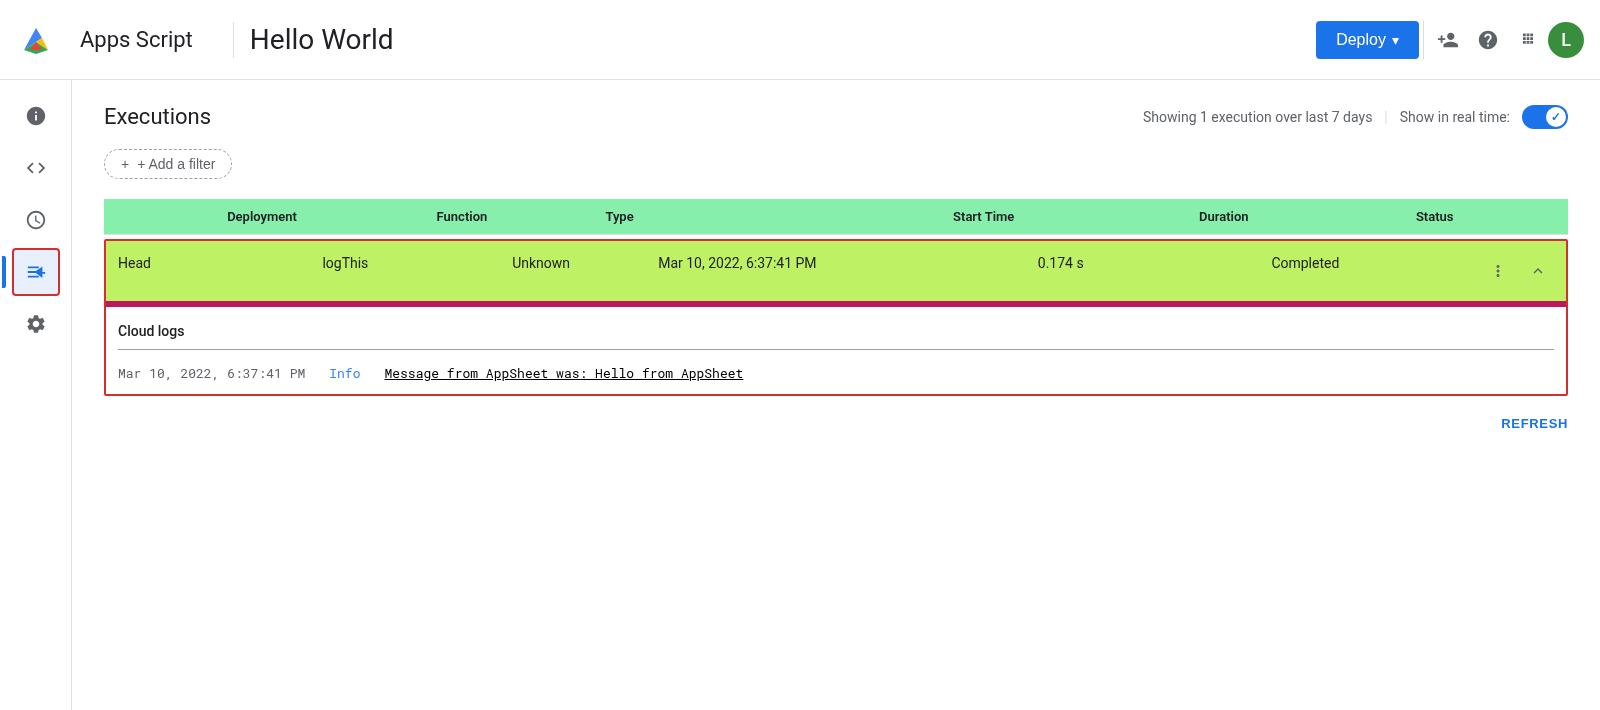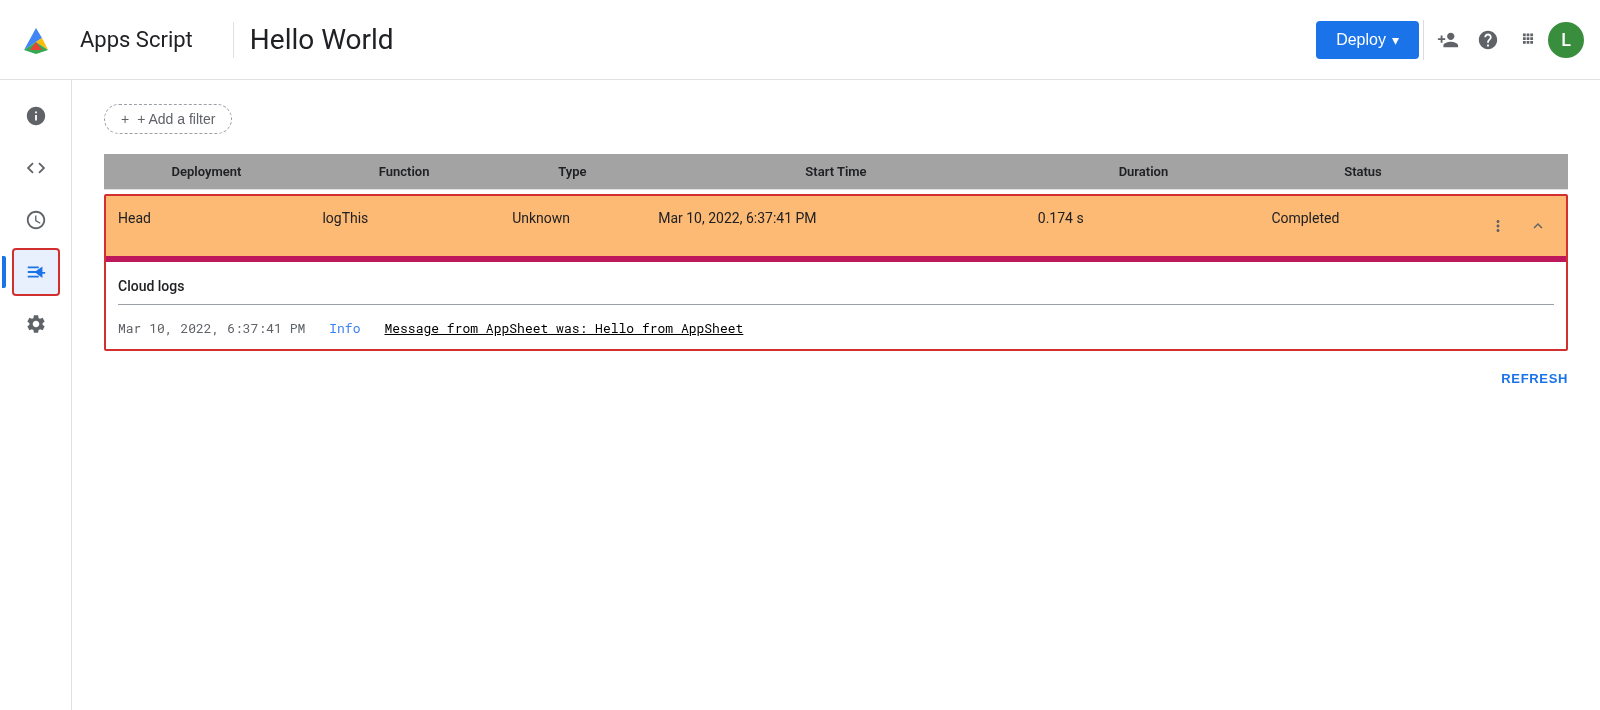--- a/index.html
+++ b/index.html
@@ -217,36 +217,36 @@
       background: none;
       cursor: pointer;
     }
 
     
     .executions-table {
       width: 100%;
       border-collapse: collapse;
     }
     .executions-table th {
-      text-align: center;
+      text-align: right;
       font-size: 13px;
       font-weight: 600;
       color: #202124;
       padding: 10px 12px;
       border-bottom: 1px solid #e0e0e0;
-      background: #a3a3a3;
+      background: #86efac;
     }
     .executions-table td {
       padding: 14px 12px;
       font-size: 14px;
       color: #202124;
       vertical-align: top;
     }
     .row-expanded {
-      background: #fdba74;
+      background: #bef264;
     }
 
     
     .execution-section {
       border: 2px solid #d32f2f;
       border-radius: 2px;
       margin-top: 4px;
       overflow: hidden;
     }
 
@@ -404,20 +404,33 @@
 
     <div class="sidebar-item" title="Settings">
       <svg width="22" height="22" viewBox="0 0 24 24" fill="#5f6368">
         <path d="M19.14,12.94c0.04-0.3,0.06-0.61,0.06-0.94c0-0.32-0.02-0.64-0.07-0.94l2.03-1.58c0.18-0.14,0.23-0.41,0.12-0.61 l-1.92-3.32c-0.12-0.22-0.37-0.29-0.59-0.22l-2.39,0.96c-0.5-0.38-1.03-0.7-1.62-0.94L14.4,2.81c-0.04-0.24-0.24-0.41-0.48-0.41 h-3.84c-0.24,0-0.43,0.17-0.47,0.41L9.25,5.35C8.66,5.59,8.12,5.92,7.63,6.29L5.24,5.33c-0.22-0.08-0.47,0-0.59,0.22L2.74,8.87 C2.62,9.08,2.66,9.34,2.86,9.48l2.03,1.58C4.84,11.36,4.8,11.69,4.8,12s0.02,0.64,0.07,0.94l-2.03,1.58 c-0.18,0.14-0.23,0.41-0.12,0.61l1.92,3.32c0.12,0.22,0.37,0.29,0.59,0.22l2.39-0.96c0.5,0.38,1.03,0.7,1.62,0.94l0.36,2.54 c0.05,0.24,0.24,0.41,0.48,0.41h3.84c0.24,0,0.44-0.17,0.47-0.41l0.36-2.54c0.59-0.24,1.13-0.56,1.62-0.94l2.39,0.96 c0.22,0.08,0.47,0,0.59-0.22l1.92-3.32c0.12-0.22,0.07-0.47-0.12-0.61L19.14,12.94z M12,15.6c-1.98,0-3.6-1.62-3.6-3.6 s1.62-3.6,3.6-3.6s3.6,1.62,3.6,3.6S13.98,15.6,12,15.6z"></path>
       </svg>
     </div>
   </div>
 
   <div class="content">
 
+    <div class="executions-header">
+      <h1 class="executions-title">Executions</h1>
+      <div class="executions-meta">
+        <span>Showing 1 execution over last 7 days</span>
+        <span class="meta-divider">|</span>
+        <span class="realtime-label">Show in real time:</span>
+        <div class="toggle">
+          <div class="toggle-knob">
+            <span class="toggle-check">✓</span>
+          </div>
+        </div>
+      </div>
+    </div>
 
     <div class="filter-bar">
       <button class="add-filter-btn">
         <span>+</span>
         <span style="margin-left:2px;">+ Add a filter</span>
       </button>
     </div>
 
     <div>
       <table class="executions-table">

